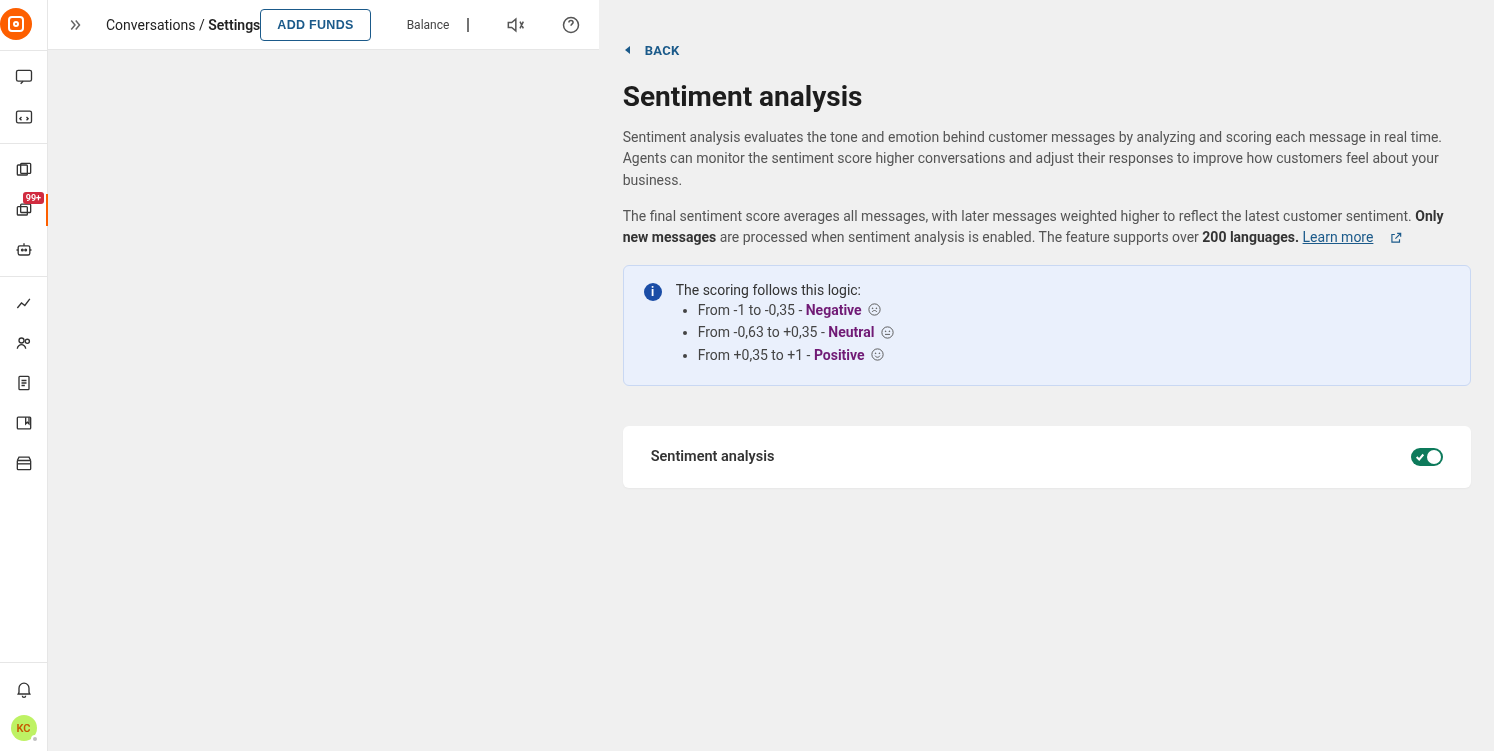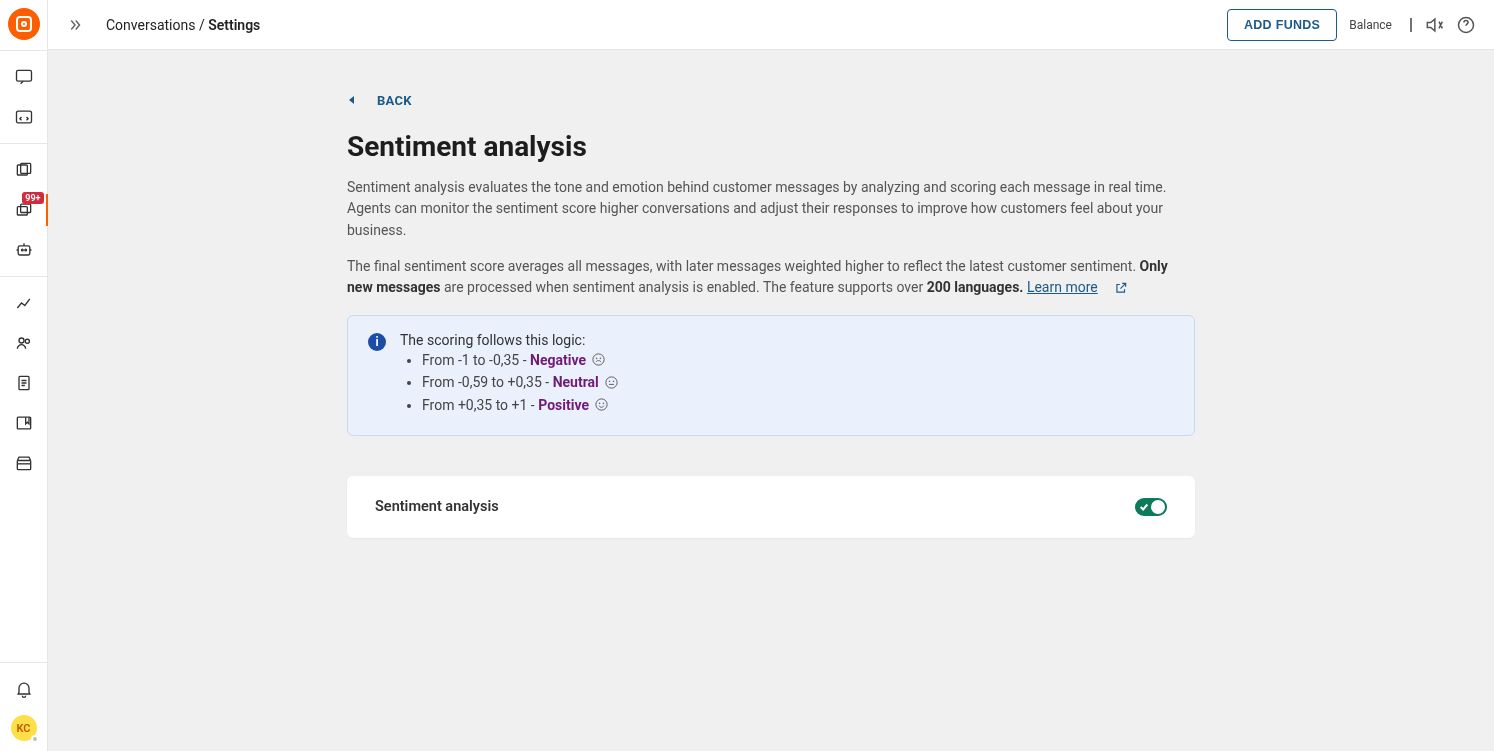--- a/index.html
+++ b/index.html
@@ -13,21 +13,20 @@
   }
   .app { display: flex; width: 100%; height: 100%; }
 
   
   .sidebar {
     width: 48px;
     background: #fff;
     border-right: 1px solid #e6e6e6;
     display: flex;
     flex-direction: column;
-    align-items: center;
     padding-top: 8px;
   }
   .logo {
     width: 32px; height: 32px;
     border-radius: 50%;
     background: #FD5F00;
     display:flex; align-items:center; justify-content:center;
     margin-bottom: 4px;
   }
   .logo-inner {
@@ -50,49 +49,49 @@
     content:""; position:absolute; right:0; top:4px; bottom:4px; width:2px; background:#FD5F00;
   }
   .side-item svg { width:20px; height:20px; stroke:#333; fill:none; stroke-width:1.6; }
   .badge {
     position:absolute; top:2px; right:4px;
     background:#D12B3F; color:#fff; font-size:9px; padding:1px 3px; border-radius:3px; font-weight:600;
   }
   .side-bottom { margin-top:auto; width:100%; display:flex; flex-direction:column; align-items:center; padding-bottom:10px;}
   .avatar {
     width:26px; height:26px; border-radius:50%;
-    background:#fde047; color:#c65800; font-size:11px; font-weight:600;
+    background:#bef264; color:#c65800; font-size:11px; font-weight:600;
     display:flex; align-items:center; justify-content:center;
     position:relative; margin-top:6px;
   }
   .avatar-dot { position:absolute; right:-2px; bottom:-2px; width:8px; height:8px; border-radius:50%; background:#bfbfbf; border:2px solid #fff; }
 
   
-  .main { flex:1; display:flex; flex-direction:column; background:#f0f0f0; }
+  .main { flex:1; display:flex; flex-direction:row; background:#f0f0f0; }
   .topbar {
     height:50px; background:#fff; border-bottom:1px solid #e6e6e6;
     display:flex; align-items:center; padding:0 18px;
   }
   .expand-ico { width:18px; height:18px; margin-right:22px; color:#666; cursor:pointer; }
   .breadcrumb { font-size:14px; color:#222; }
   .breadcrumb .crumb-cur { font-weight:600; }
-  .top-right { margin-left:auto; display:flex; align-items:center; gap:12px; }
+  .top-right { margin-left:auto; display:flex; align-items:center; gap:36px; }
   .btn-outline {
     border:1px solid #1b5a8a; color:#1b5a8a; background:#fff;
     font-size:12.5px; font-weight:600; letter-spacing:0.3px;
     padding:8px 16px; border-radius:4px; cursor:pointer;
   }
   .balance { font-size:12px; color:#444; padding-right:18px; border-right:2px solid #737373; }
   .top-ico { width:20px; height:20px; color:#555; cursor:pointer; }
 
   
   .content { flex:1; display:flex; justify-content:center; padding-top:40px; }
   .panel { width:848px; }
   .back-link {
-    display:inline-flex; align-items:center; gap:20px;
+    display:inline-flex; align-items:center; gap:12px;
     color:#1b5a8a; font-size:13px; font-weight:700; letter-spacing:0.3px;
     cursor:pointer; margin-bottom:22px;
   }
   .back-link svg { width:10px; height:10px; }
   h1 { font-size:28px; font-weight:700; color:#1d1d1d; margin-bottom:14px; }
   .desc { font-size:14px; line-height:1.55; color:#555; margin-bottom:14px; }
   .desc b { color:#333; font-weight:700; }
   .learn-link { color:#1b5a8a; text-decoration:underline; display:inline-flex; align-items:center; gap:16px; cursor:pointer;}
   .learn-link svg{ width:14px; height:14px; }
 
@@ -272,21 +271,21 @@
               <li>
                 <span>From -1 to -0,35 - </span><b>Negative</b>
                 <span class="face"><svg viewBox="0 0 24 24">
                       <circle cx="12" cy="12" r="9"></circle>
                       <circle cx="9" cy="10" r="0.6" fill="#555"></circle>
                       <circle cx="15" cy="10" r="0.6" fill="#555"></circle>
                       <path d="M8 16c1.2-1.6 2.6-2.4 4-2.4s2.8.8 4 2.4"></path>
                     </svg></span>
               </li>
               <li>
-                <span>From -0,59 to +0,35 - </span><b>Neutral</b>
+                <span>From -0,63 to +0,35 - </span><b>Neutral</b>
                 <span class="face"><svg viewBox="0 0 24 24">
                       <circle cx="12" cy="12" r="9"></circle>
                       <circle cx="9" cy="10" r="0.6" fill="#555"></circle>
                       <circle cx="15" cy="10" r="0.6" fill="#555"></circle>
                       <path d="M8 15h8"></path>
                     </svg></span>
               </li>
               <li>
                 <span>From +0,35 to +1 - </span><b>Positive</b>
                 <span class="face"><svg viewBox="0 0 24 24">

